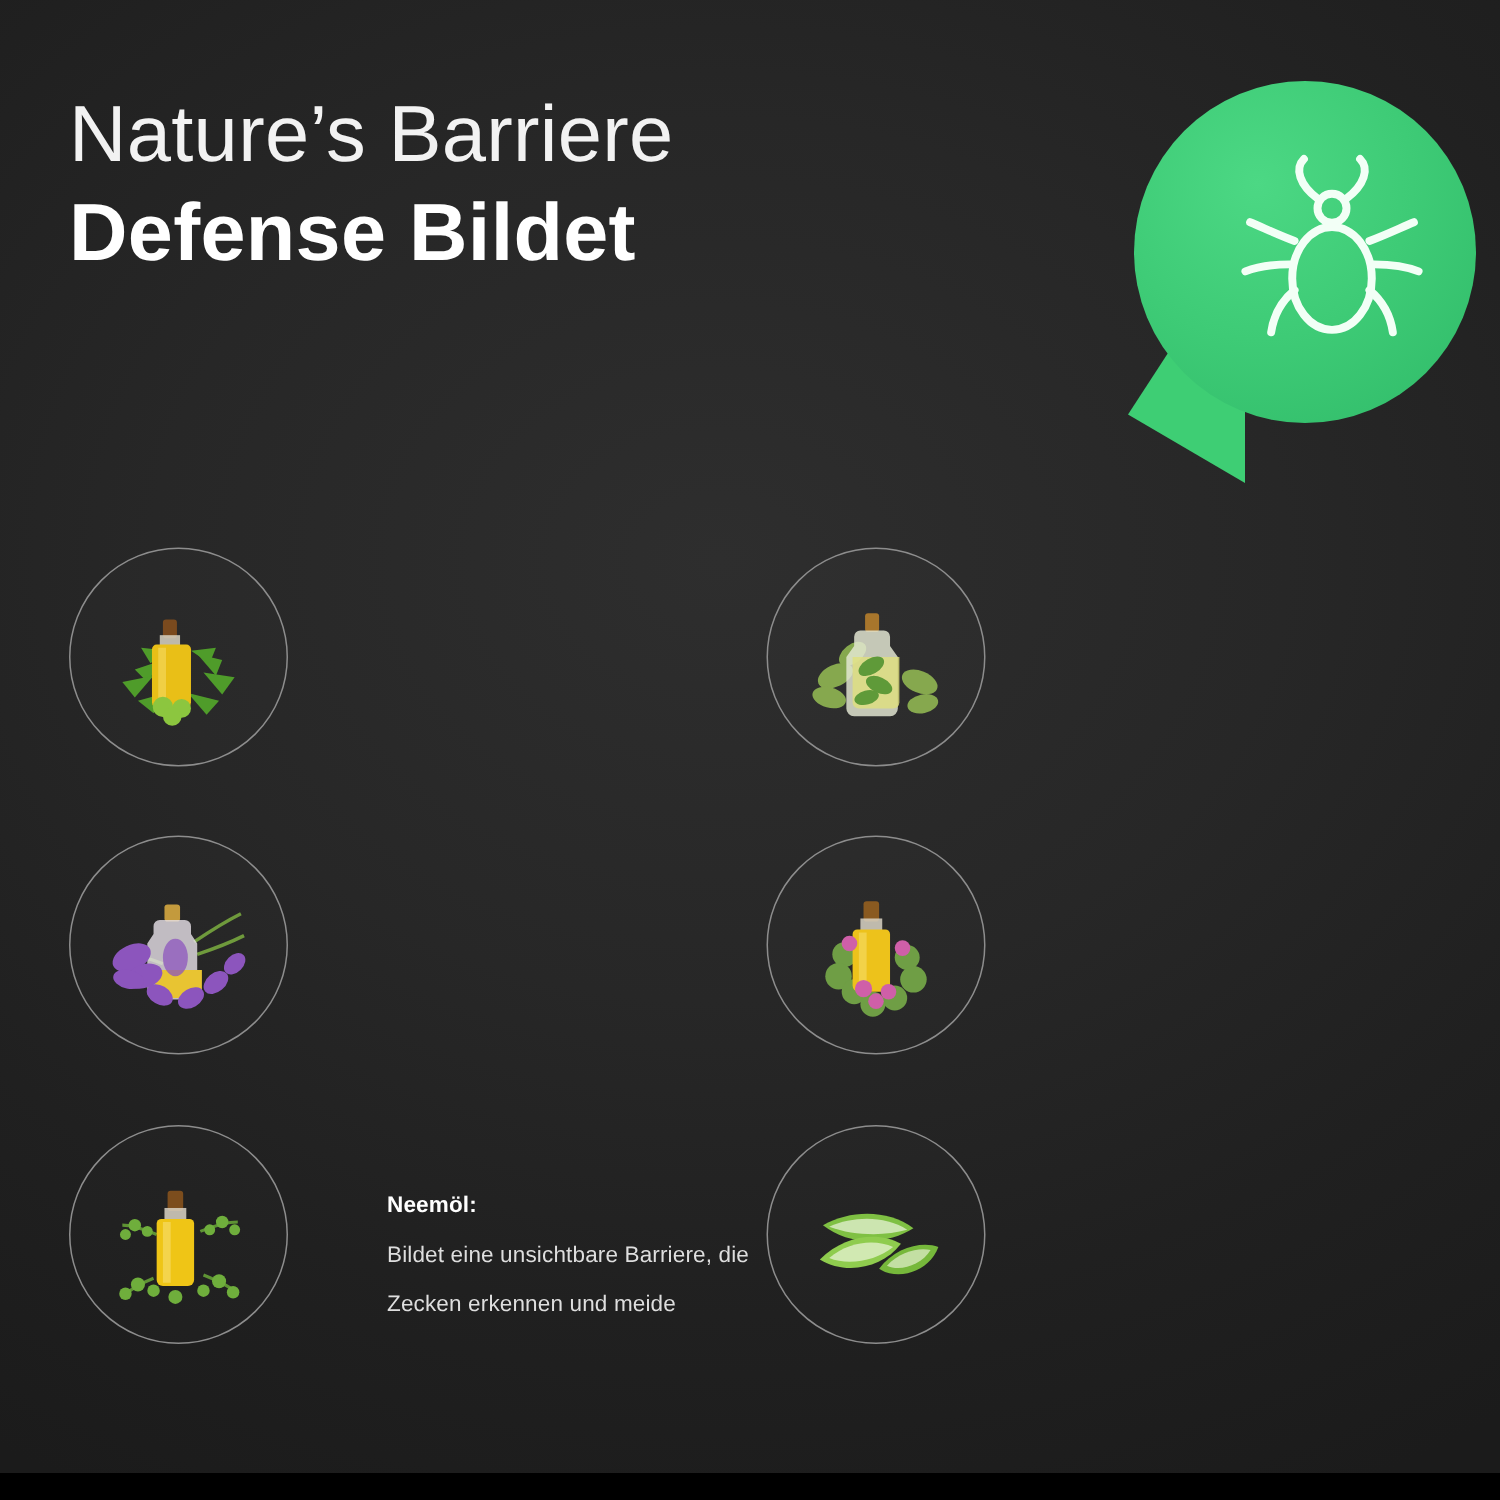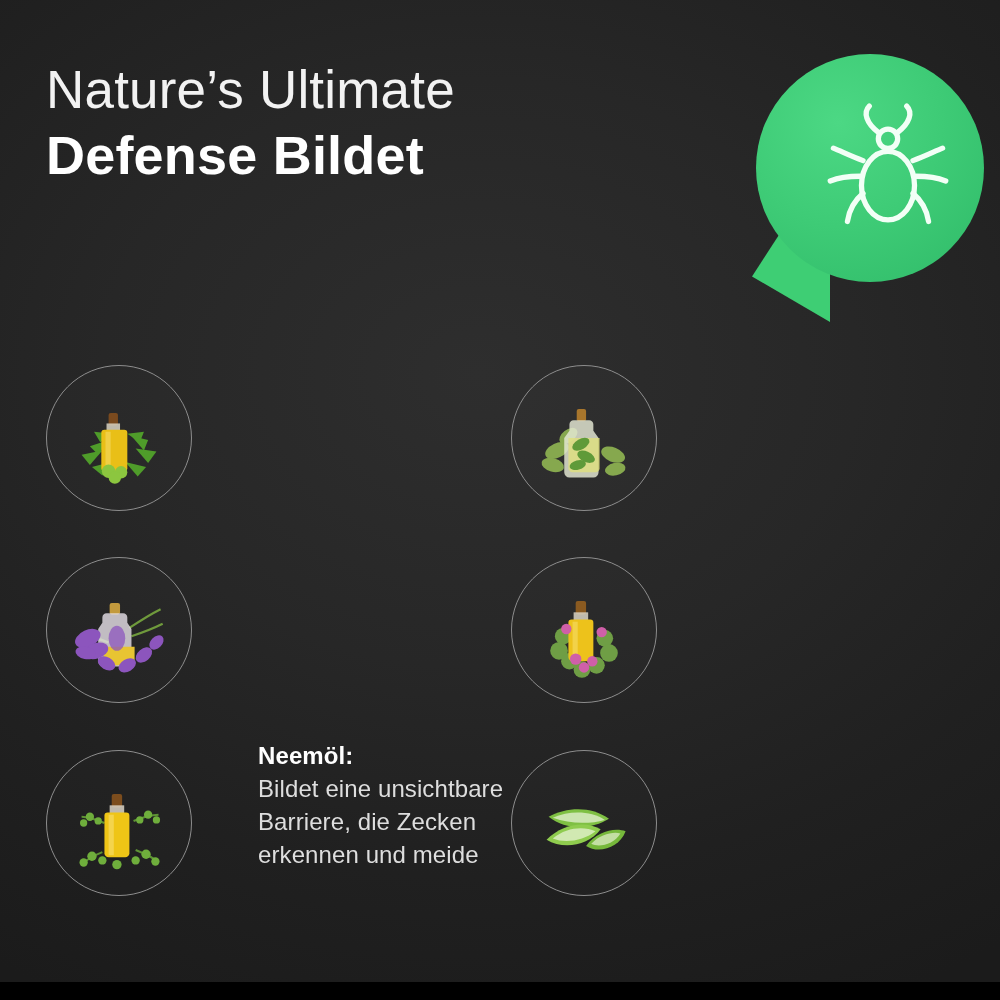--- a/index.html
+++ b/index.html
@@ -51,42 +51,42 @@
   .badge {
     position:absolute; left:0; top:0;
     width:146px; height:146px; border-radius:50%;
     border:1.6px solid #8d8d8d;
     background:rgba(255,255,255,0.012);
     display:flex; align-items:center; justify-content:center;
   }
   .badge svg { width:104px; height:104px; display:block; }
   .copy { position:absolute; }
   .copy p {
-    font-size:24px; line-height:33px; color:#dedede;
-    font-weight:400; letter-spacing:.1px;
+    font-size:15px; line-height:33px; color:#dedede;
+    font-weight:400; letter-spacing:.1px;margin-top:48px;
   }
   .copy .lbl { font-weight:700; color:#ffffff; }
   .copy .stack .lbl { display:block; }
 
   
   .col-l { left:46px; }
   .col-r { left:511px; }
   .row-1 { top:365px; }
   .row-2 { top:557px; }
   .row-3 { top:750px; }
   .copy.col-l { left:212px; width:290px; }
   .copy.row-1 { top:374px; }
 </style>
 </head>
 <body>
 
 <div id="poster">
 
   <div id="header">
-    <div id="title-line1">Nature’s Ultimate</div>
+    <div id="title-line1">Nature’s Barriere</div>
     <div id="title-line2">Defense Bildet</div>
   </div>
 
   <div id="bubble-wrap">
     <div id="bubble-tail"></div>
     <div id="bubble-circle">
       <svg id="tick-icon" viewBox="0 0 100 100" fill="none" stroke="#f2fff6" stroke-width="3.4" stroke-linecap="round">
 
         <ellipse cx="50" cy="60" rx="17" ry="22"></ellipse>
 

